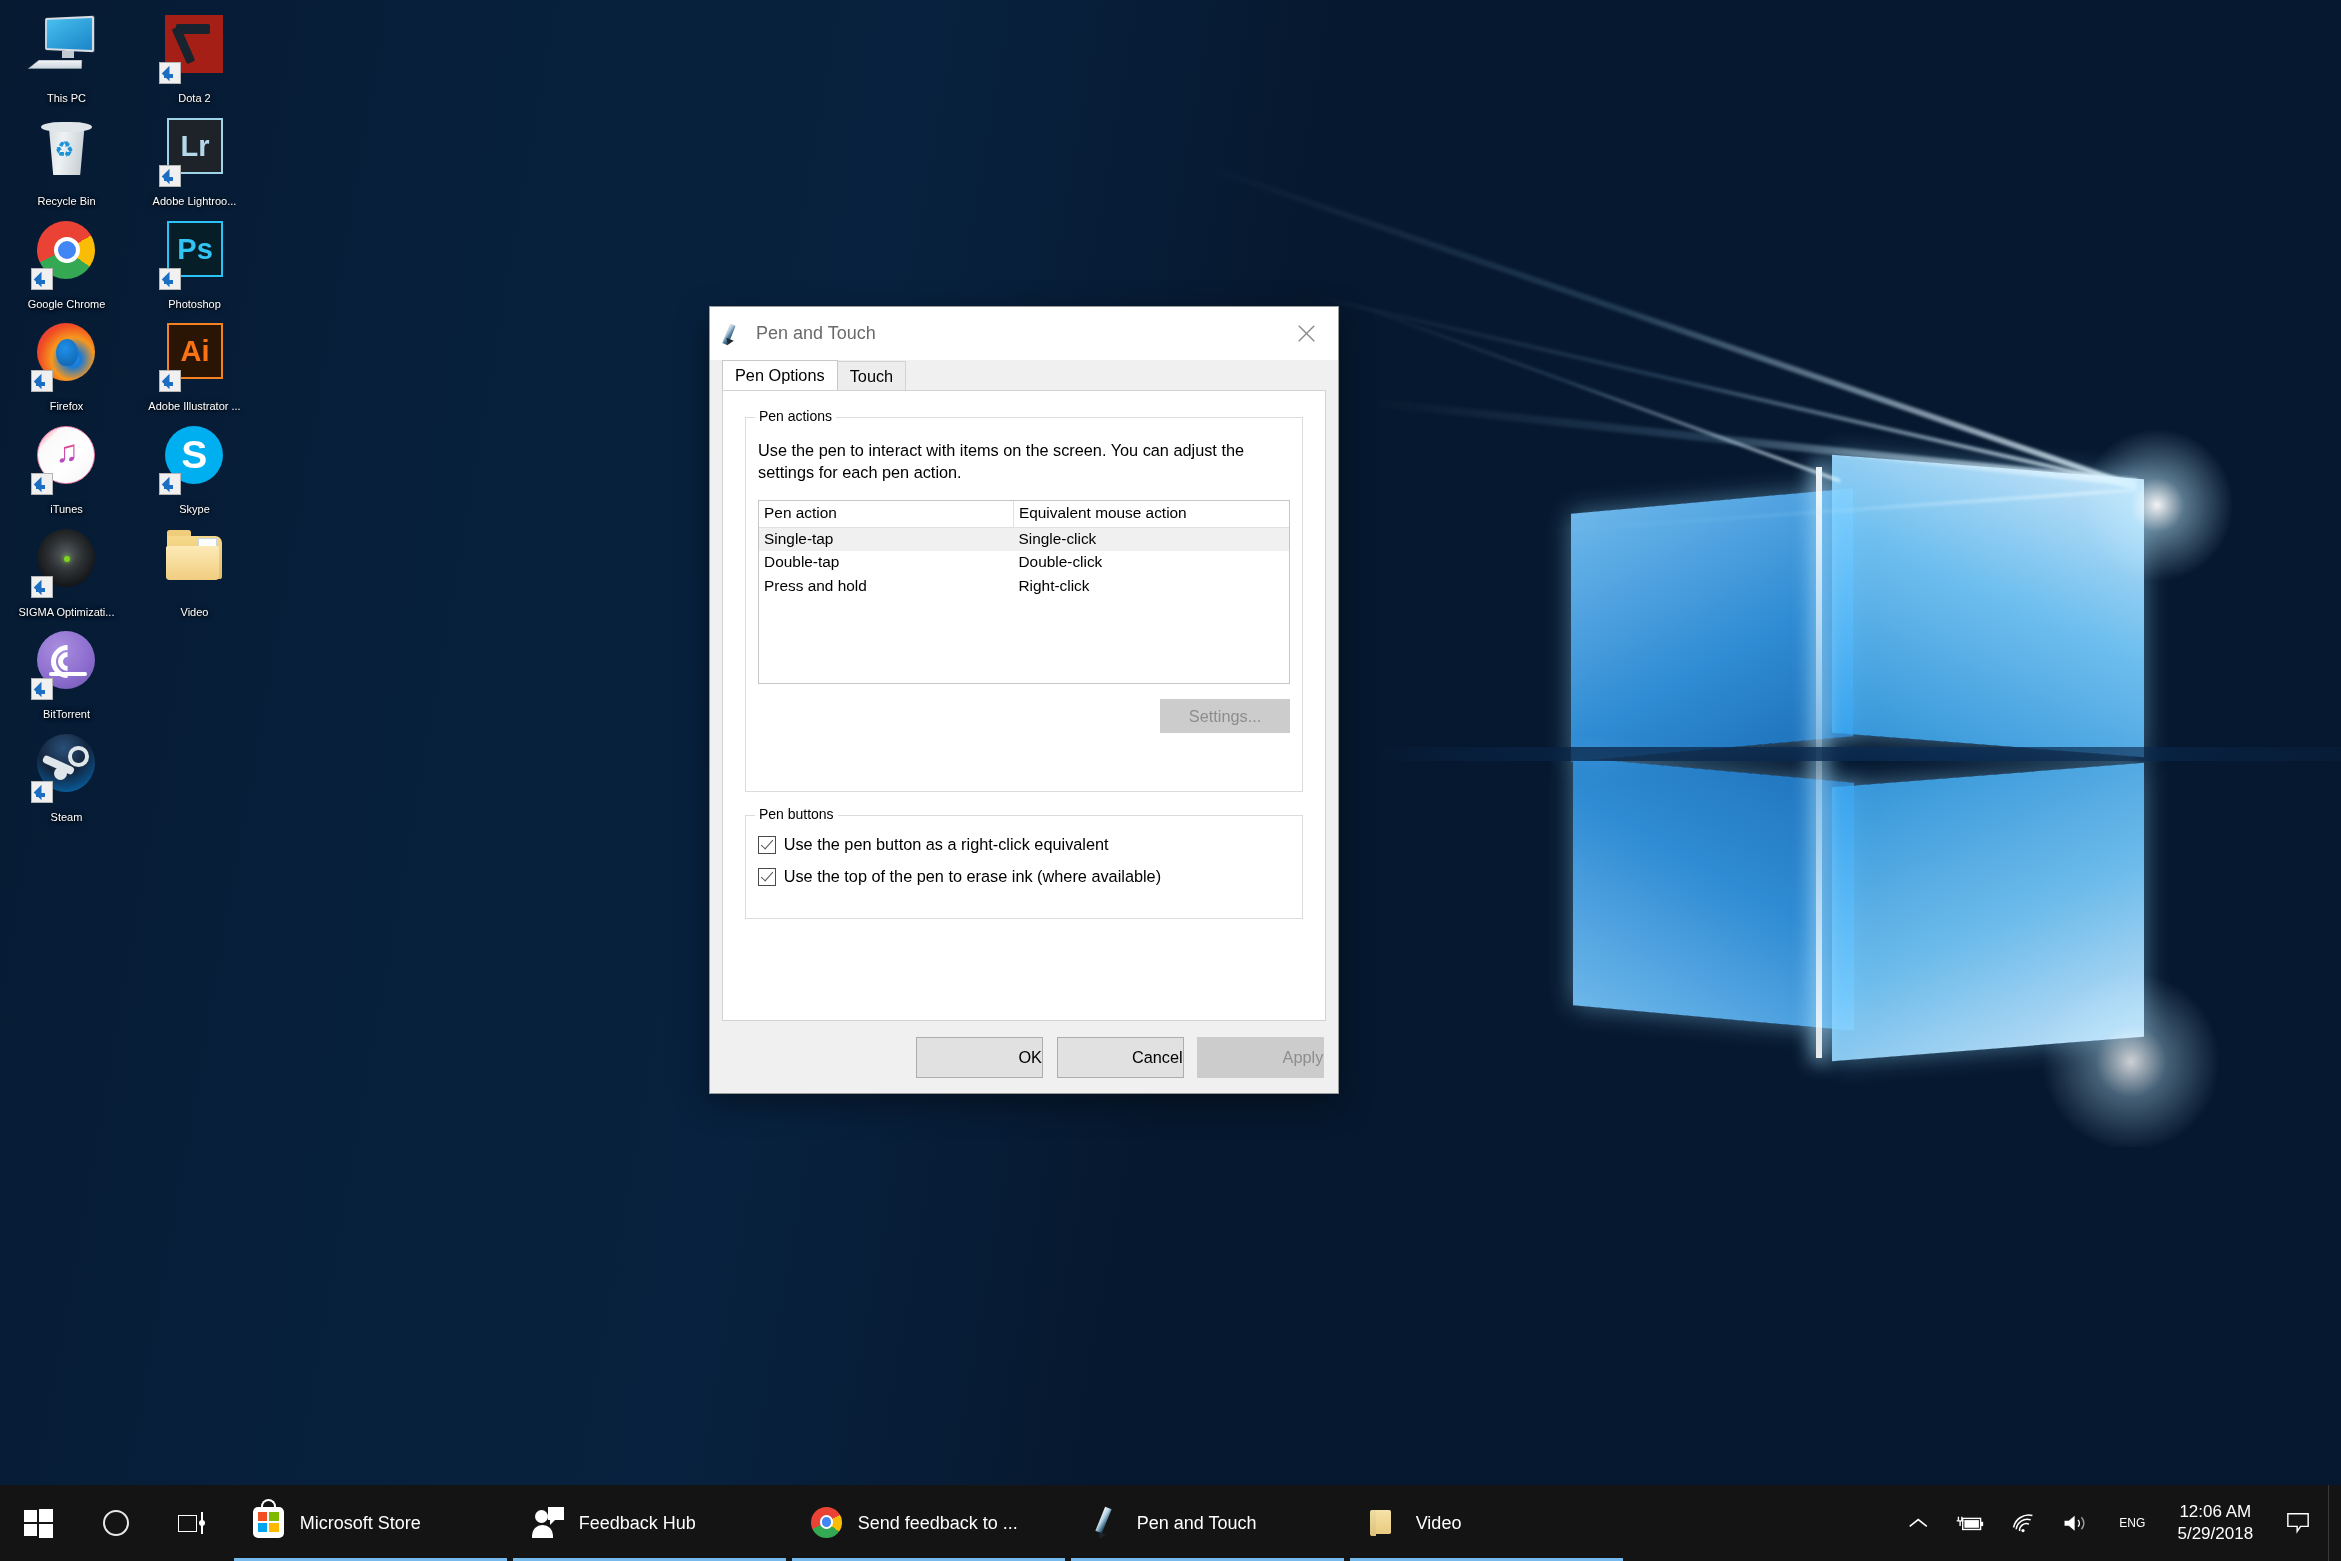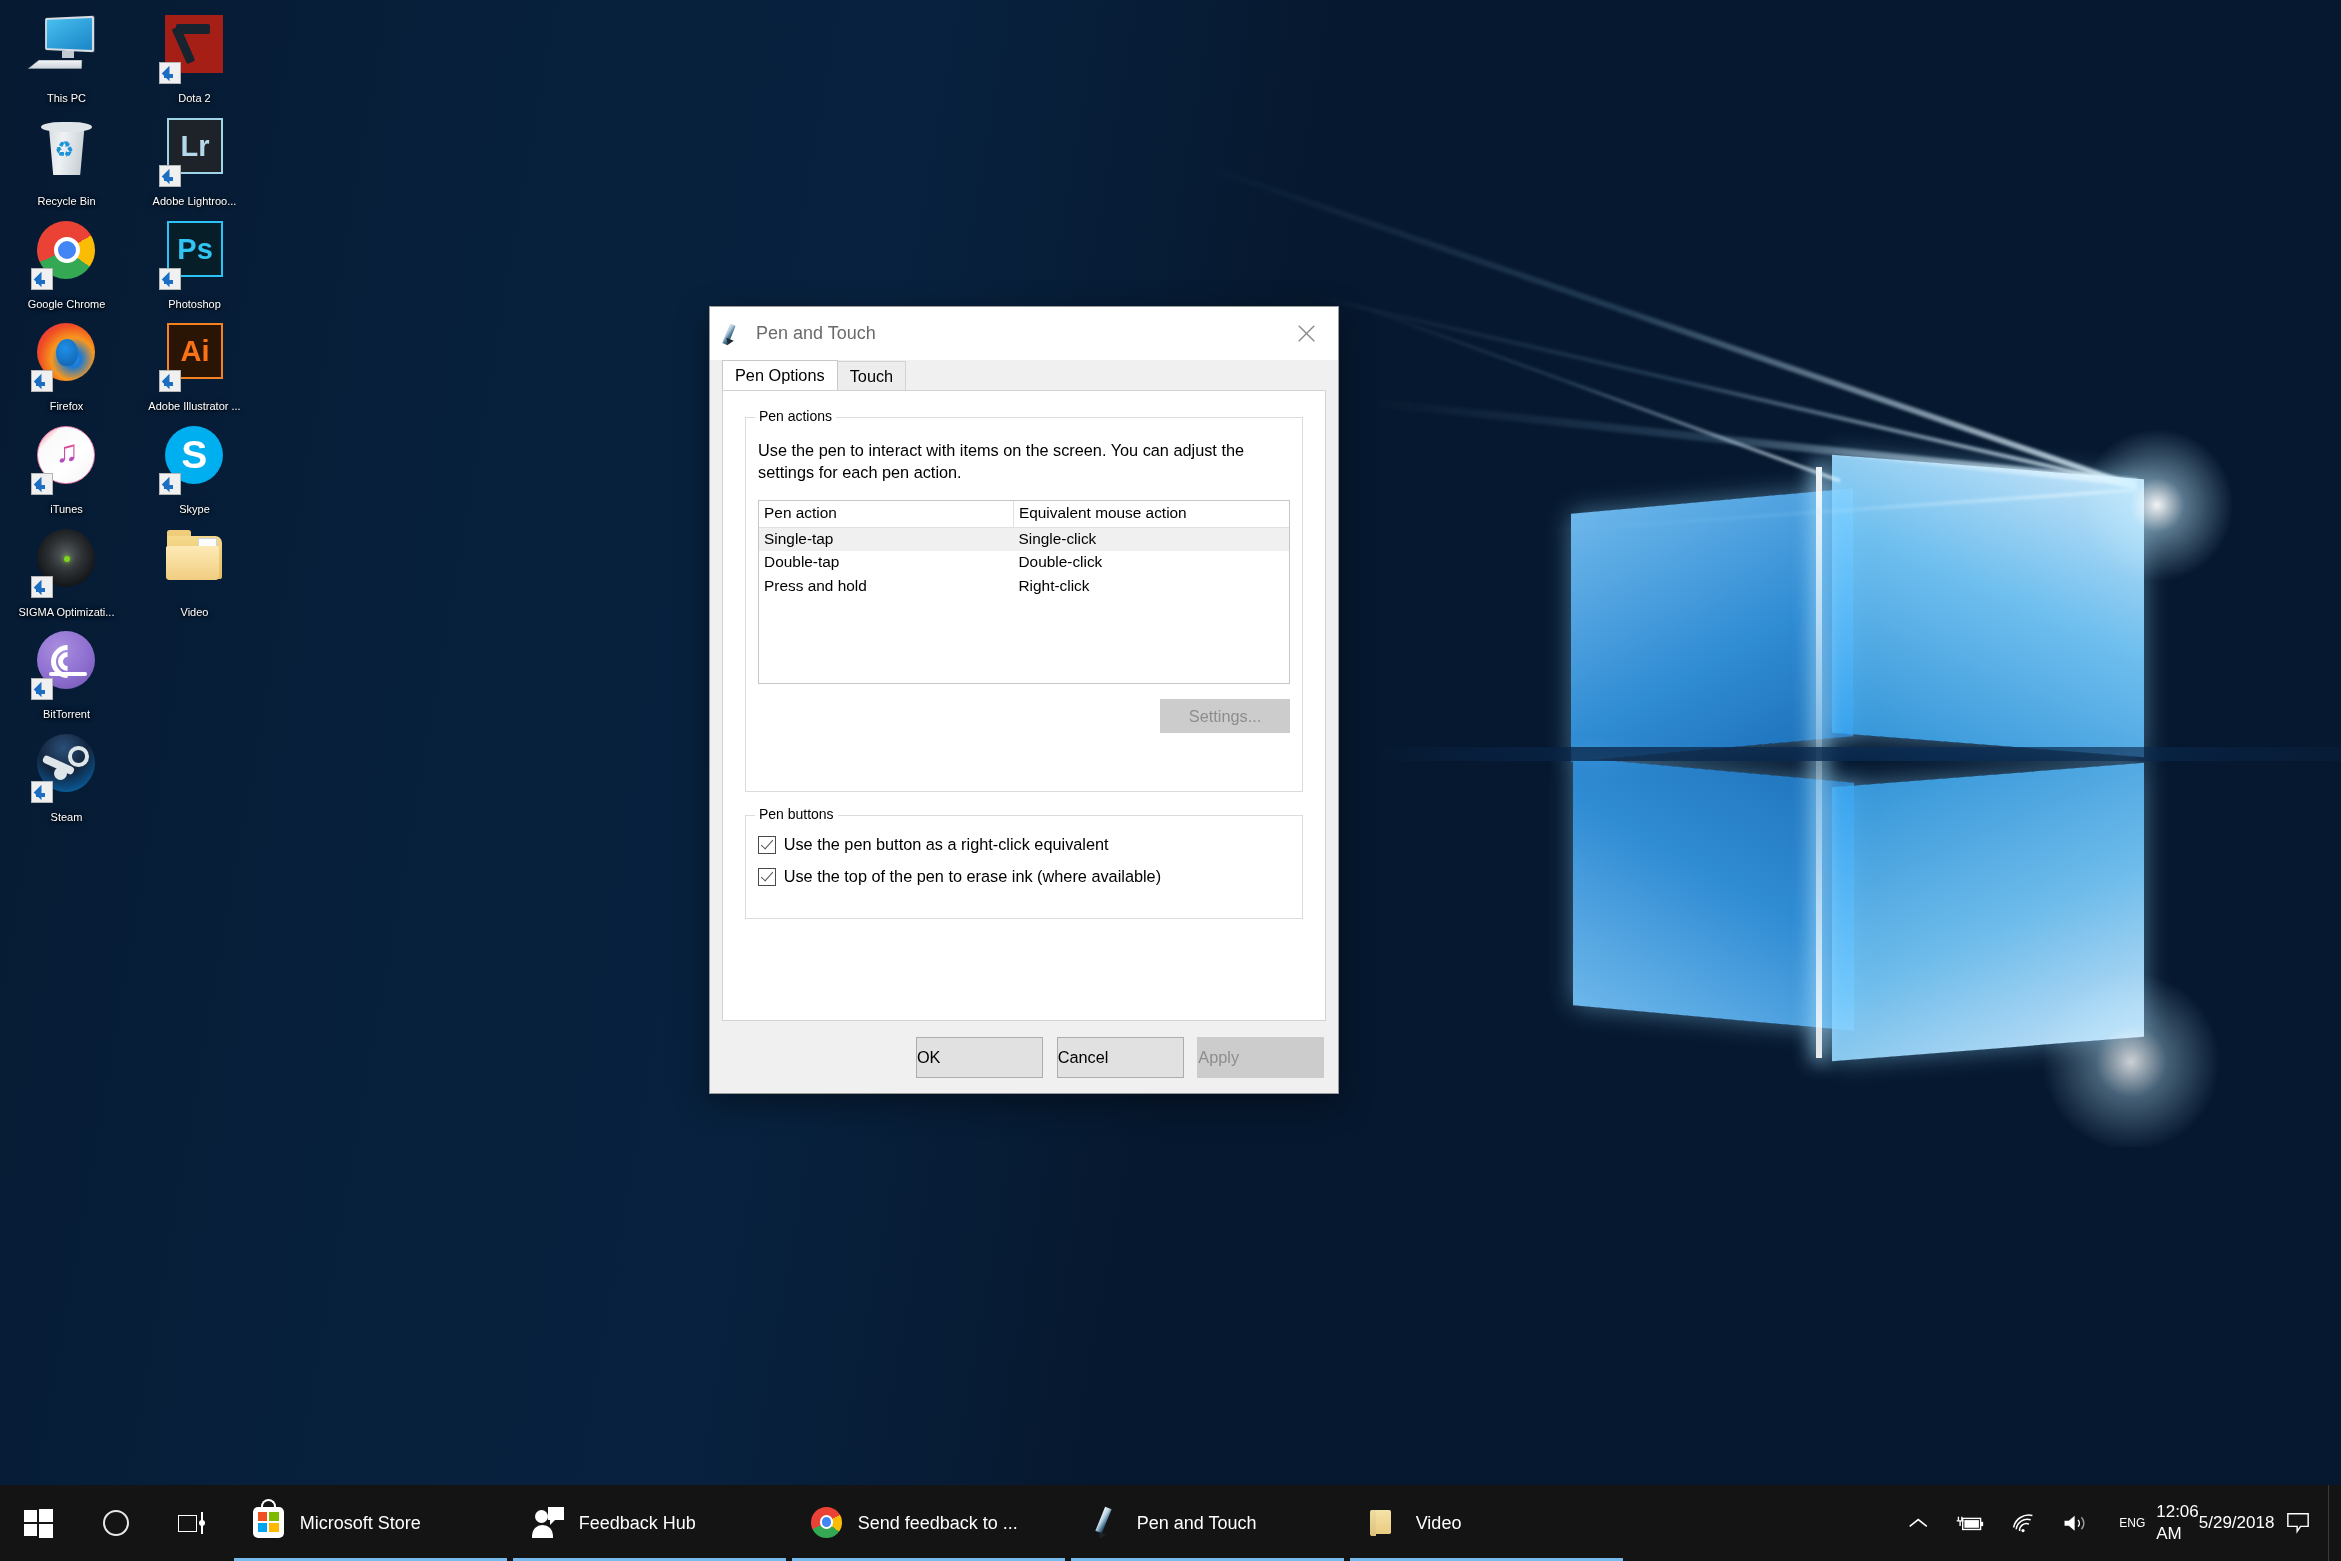--- a/index.html
+++ b/index.html
@@ -381,21 +381,21 @@
     height: 72px;
     display: flex;
     align-items: center;
     justify-content: flex-end;
     padding-right: 13.7px;
     gap: 13.7px;
   }
   .dlg-btn {
     width: 127px; height: 41px;
     font-size: 16.3px;
-    display: flex; align-items: center; justify-content: flex-start;
+    display: flex; align-items: center; justify-content: flex-end;
     background: #e1e1e1;
     border: 0.9px solid #adadad;
     color: #000;
     cursor: default;
   }
   .dlg-btn.disabled {
     background: #cccccc;
     border-color: #cccccc;
     color: #8d8d8d;
   }
@@ -443,20 +443,21 @@
     color:#fff;
     cursor: default;
   }
   #tray-chevron { width: 50px; }
   #tray-battery { width: 53px; }
   #tray-wifi { width: 53px; }
   #tray-volume { width: 53px; }
   #tray-lang { width: 60px; font-size: 12px; }
   #tray-clock {
     width: 106px;
+    flex-direction: column;
     justify-content: center;
     line-height: 22px;
     font-size: 17px;
     color: #fff;
   }
   #tray-action { width: 60px; }
   #tray-showdesktop { width: 8.6px; height: 76px; border-left: 0.9px solid #3a3a3a; }
 
   .winlogo { width: 29px; height: 29px; position: relative; }
   .winlogo i {

